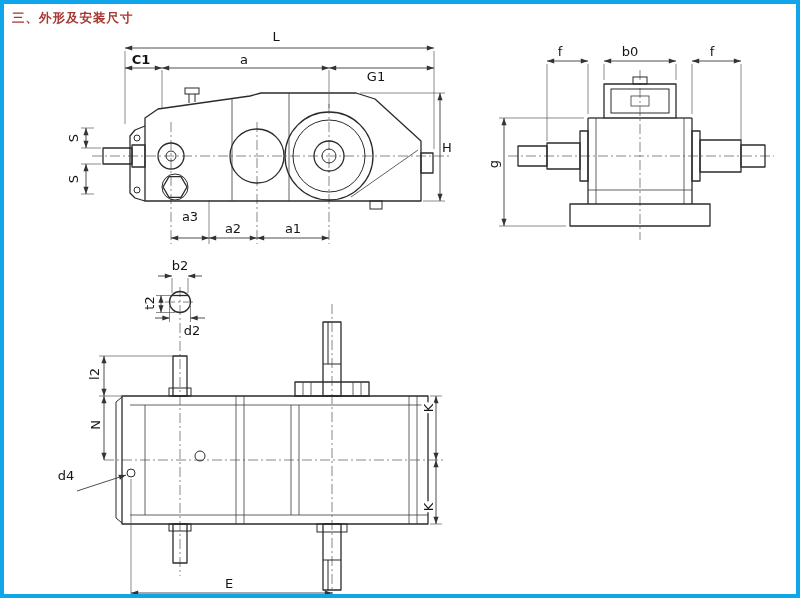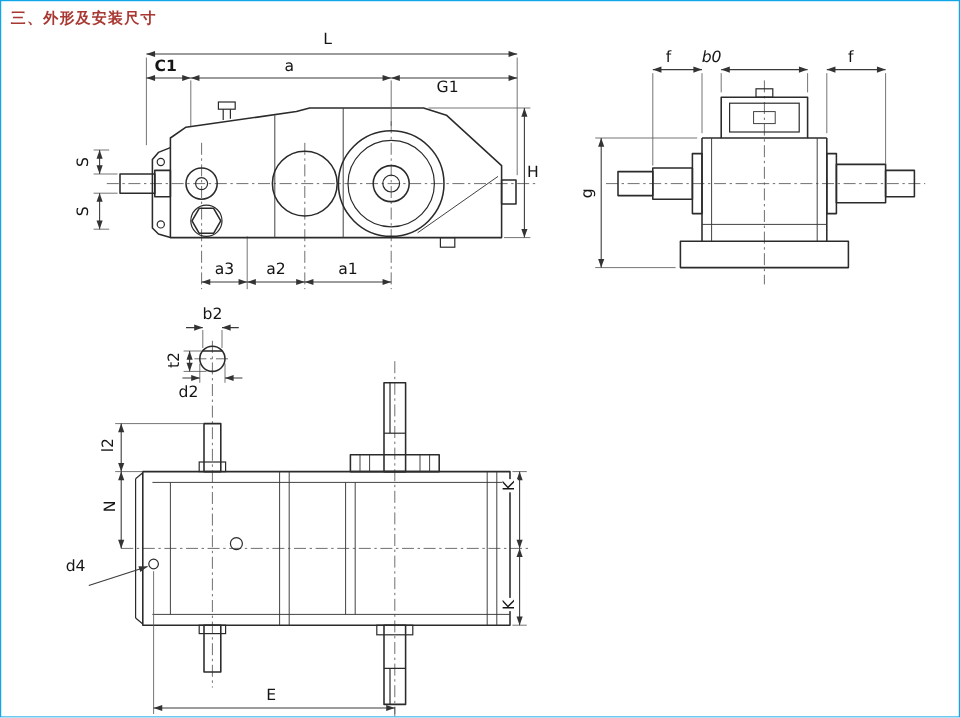--- a/index.html
+++ b/index.html
@@ -1,17 +1,17 @@
 <!DOCTYPE html>
 <html><head>
 <meta charset="utf-8">
 <style>
   html,body{margin:0;padding:0;background:#f5f5f5;}
   .page{position:relative;width:800px;height:598px;background:#ffffff;overflow:hidden;
-        font-family:"DejaVu Sans","Liberation Sans",sans-serif;border:1px solid #0ea5e9;box-sizing:border-box;}
+        font-family:"DejaVu Sans","Liberation Sans",sans-serif;border:4px solid #0ea5e9;box-sizing:border-box;}
   .title{position:absolute;left:8px;top:6px;font-size:12.5px;font-weight:600;color:#a83832;letter-spacing:1px;}
   svg{position:absolute;left:0;top:0;}
   .out{fill:none;stroke:#2b2b2b;stroke-width:1.3;stroke-linejoin:round;}
   .med{fill:none;stroke:#2b2b2b;stroke-width:1;}
   .thin{fill:none;stroke:#3a3a3a;stroke-width:0.8;}
   .dim{fill:none;stroke:#3a3a3a;stroke-width:0.9;}
   .ext{fill:none;stroke:#5a5a5a;stroke-width:0.7;}
   .cl{fill:none;stroke:#555555;stroke-width:0.7;stroke-dasharray:10 3 2 3;}
   .lbl{position:absolute;transform:translate(-50%,-50%);font-size:13px;color:#151515;white-space:nowrap;background:#fff;padding:0 1px;line-height:1;}
   .lbl.v{transform:translate(-50%,-50%) rotate(-90deg);}
@@ -225,32 +225,32 @@
     </g>
   </svg>
 
   <div class="lbl" style="left:272px;top:32px;">L</div>
   <div class="lbl" style="left:137px;top:55px;font-weight:bold;">C1</div>
   <div class="lbl" style="left:240px;top:55px;">a</div>
   <div class="lbl" style="left:372px;top:72px;">G1</div>
   <div class="lbl v" style="left:69px;top:134px;">S</div>
   <div class="lbl v" style="left:69px;top:175px;">S</div>
   <div class="lbl" style="left:443px;top:143px;">H</div>
-  <div class="lbl" style="left:186px;top:224px;text-align:center;">a3</div>
+  <div class="lbl" style="left:186px;top:212px;text-align:center;">a3</div>
   <div class="lbl" style="left:229px;top:224px;">a2</div>
   <div class="lbl" style="left:289px;top:224px;">a1</div>
 
   <div class="lbl" style="left:556px;top:47px;">f</div>
-  <div class="lbl" style="left:592px;top:47px;font-style:italic;">b0</div>
+  <div class="lbl" style="left:626px;top:47px;">b0</div>
   <div class="lbl" style="left:708px;top:47px;">f</div>
   <div class="lbl v" style="left:489px;top:160px;">g</div>
 
   <div class="lbl" style="left:176px;top:261px;text-align:center;">b2</div>
   <div class="lbl v" style="left:145px;top:299px;">t2</div>
-  <div class="lbl" style="left:156px;top:326px;">d2</div>
+  <div class="lbl" style="left:188px;top:326px;">d2</div>
   <div class="lbl v" style="left:90px;top:370px;">l2</div>
   <div class="lbl v" style="left:91px;top:421px;">N</div>
   <div class="lbl" style="left:62px;top:471px;">d4</div>
   <div class="lbl v" style="left:424px;top:404px;">K</div>
   <div class="lbl v" style="left:424px;top:503px;">K</div>
   <div class="lbl" style="left:225px;top:579px;">E</div>
 
 </div>
 
 </body></html>

